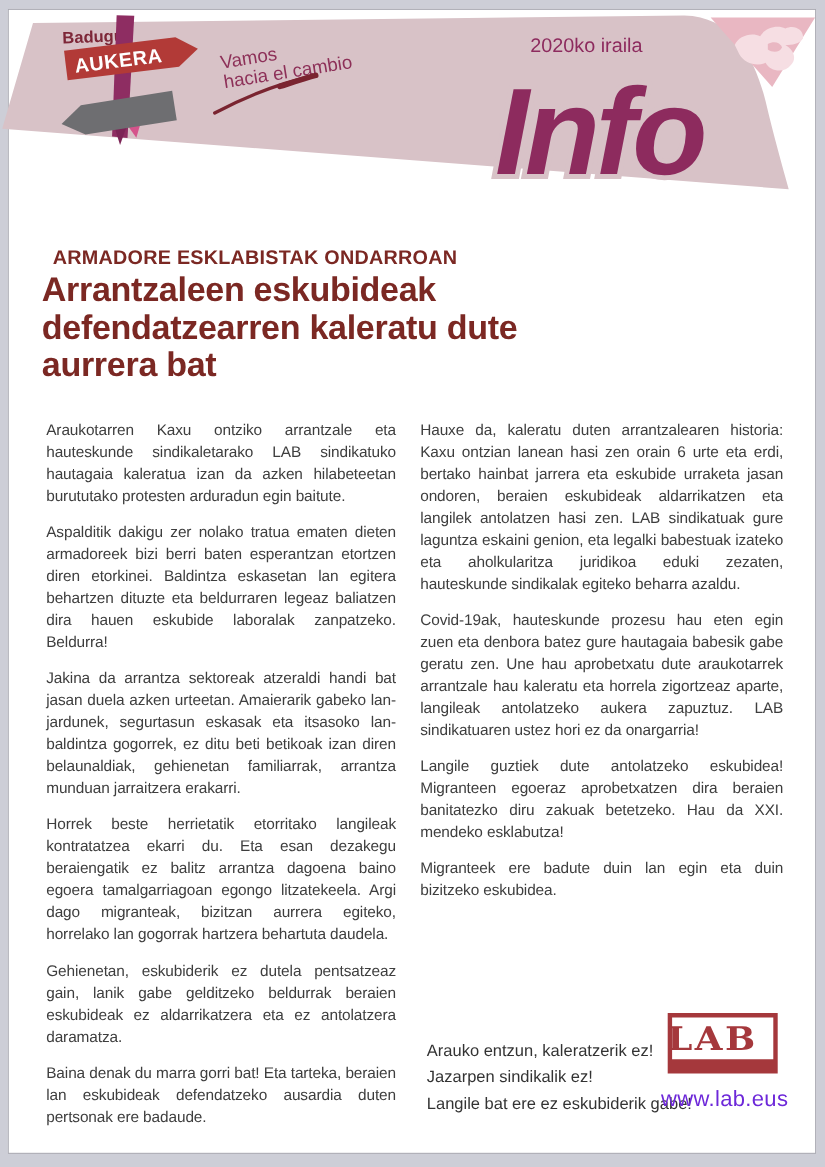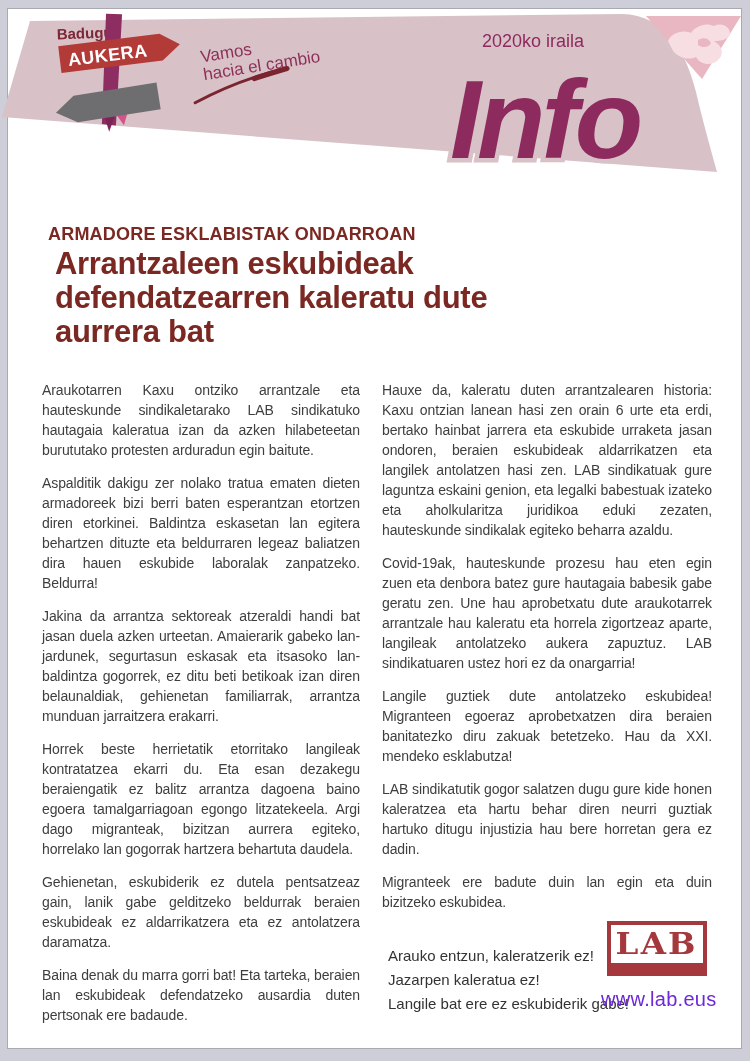--- a/index.html
+++ b/index.html
@@ -15,41 +15,41 @@
     background:#ffffff;border:1px solid #a9a9b2;box-sizing:border-box;
   }
   .header-svg{position:absolute;left:0;top:0;}
   .kicker{
     position:absolute;left:48px;top:224px;
     font-size:18px;font-weight:bold;letter-spacing:.2px;
     color:#7b2823;
     text-align:center;
   }
   .headline{
-    position:absolute;left:55px;top:247px;
+    position:absolute;left:38px;top:247px;
     font-size:31px;font-weight:bold;line-height:34px;
     color:#7b2823;letter-spacing:-.3px;
   }
   .columns{
     position:absolute;left:42px;top:380px;width:670px;
     display:flex;gap:22px;
   }
   .col{font-size:14px;line-height:20px;color:#3e3e3e;text-align:justify;}
   .col-left{width:318px;}
   .col-right{width:330px;}
   .col p{margin:0 0 13px 0;letter-spacing:-.1px;}
   .slogans{
     position:absolute;left:388px;top:944px;
     font-size:15px;line-height:24px;color:#333333;
   }
   .lab-box{position:absolute;left:601px;top:921px;width:112px;text-align:center;}
   .lab-logo{
     margin:0 auto;width:100px;height:55px;box-sizing:border-box;
     background:#ffffff;border:4px solid #a5383c;border-bottom-width:13px;
-    display:flex;align-items:center;justify-content:center;
+    display:flex;align-items:center;
   }
   .lab-logo span{
     font-family:"DejaVu Serif",serif;font-weight:bold;
     font-size:29px;color:#a5383c;letter-spacing:2px;
     transform:scale(1.12,1.02);display:inline-block;
   }
   .website{
     margin-top:12px;font-size:20px;color:#6d28d9;letter-spacing:.3px;
     cursor:pointer;
   }
@@ -110,28 +110,27 @@
       <p>Aspalditik dakigu zer nolako tratua ematen dieten armadoreek bizi berri baten esperantzan etortzen diren etorkinei. Baldintza eskasetan lan egitera behartzen dituzte eta beldurraren legeaz baliatzen dira hauen eskubide laboralak zanpatzeko. Beldurra!</p>
       <p>Jakina da arrantza sektoreak atzeraldi handi bat jasan duela azken urteetan. Amaierarik gabeko lan-jardunek, segurtasun eskasak eta itsasoko lan-baldintza gogorrek, ez ditu beti betikoak izan diren belaunaldiak, gehienetan familiarrak, arrantza munduan jarraitzera erakarri.</p>
       <p>Horrek beste herrietatik etorritako langileak kontratatzea ekarri du. Eta esan dezakegu beraiengatik ez balitz arrantza dagoena baino egoera tamalgarriagoan egongo litzatekeela. Argi dago migranteak, bizitzan aurrera egiteko, horrelako lan gogorrak hartzera behartuta daudela.</p>
       <p>Gehienetan, eskubiderik ez dutela pentsatzeaz gain, lanik gabe gelditzeko beldurrak beraien eskubideak ez aldarrikatzera eta ez antolatzera daramatza.</p>
       <p>Baina denak du marra gorri bat! Eta tarteka, beraien lan eskubideak defendatzeko ausardia duten pertsonak ere badaude.</p>
     </div>
   <div class="col col-right">
       <p>Hauxe da, kaleratu duten arrantzalearen historia: Kaxu ontzian lanean hasi zen orain 6 urte eta erdi, bertako hainbat jarrera eta eskubide urraketa jasan ondoren, beraien eskubideak aldarrikatzen eta langilek antolatzen hasi zen. LAB sindikatuak gure laguntza eskaini genion, eta legalki babestuak izateko eta aholkularitza juridikoa eduki zezaten, hauteskunde sindikalak egiteko beharra azaldu.</p>
       <p>Covid-19ak, hauteskunde prozesu hau eten egin zuen eta denbora batez gure hautagaia babesik gabe geratu zen. Une hau aprobetxatu dute araukotarrek arrantzale hau kaleratu eta horrela zigortzeaz aparte, langileak antolatzeko aukera zapuztuz. LAB sindikatuaren ustez hori ez da onargarria!</p>
       <p>Langile guztiek dute antolatzeko eskubidea! Migranteen egoeraz aprobetxatzen dira beraien banitatezko diru zakuak betetzeko. Hau da XXI. mendeko esklabutza!</p>
-      <p>LAB sindikatutik gogor salatzen dugu gure kide honen kaleratzea eta hartu behar diren neurri guztiak hartuko ditugu injustizia hau bere horretan gera ez dadin.</p>
       <p>Migranteek ere badute duin lan egin eta duin bizitzeko eskubidea.</p>
     </div>
 </div>
 
 <div class="slogans">
     <div>Arauko entzun, kaleratzerik ez!</div>
-    <div>Jazarpen kaleratua ez!</div>
+    <div>Jazarpen sindikalik ez!</div>
     <div>Langile bat ere ez eskubiderik gabe!</div>
   </div>
 
 <div class="lab-box">
   <div class="lab-logo">
     <span>LAB</span>
   </div>
   <div class="website">www.lab.eus</div>
 </div>
 

